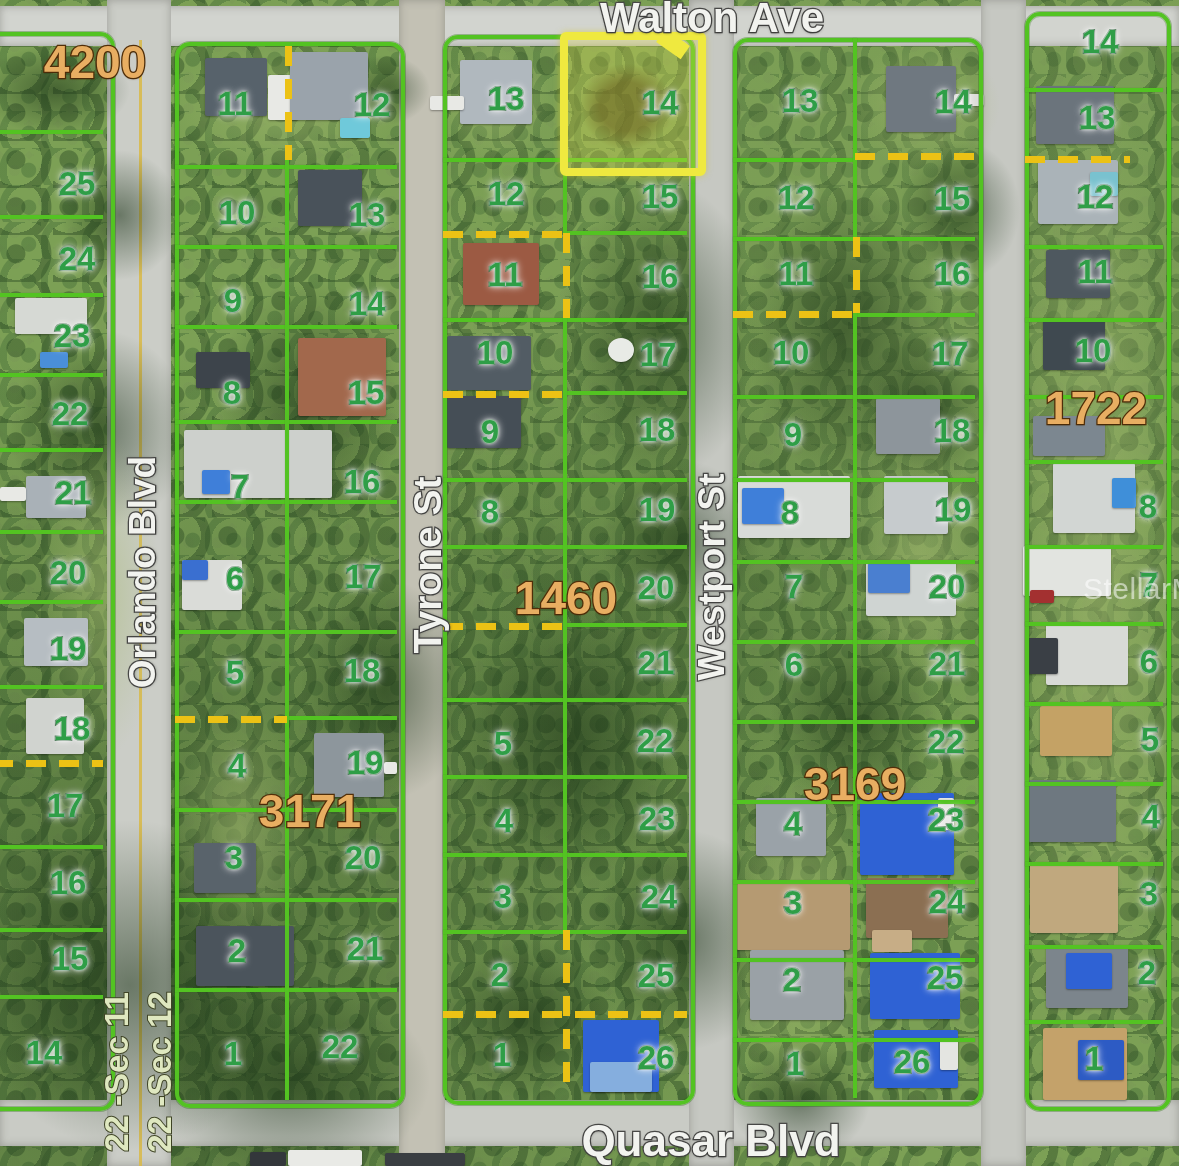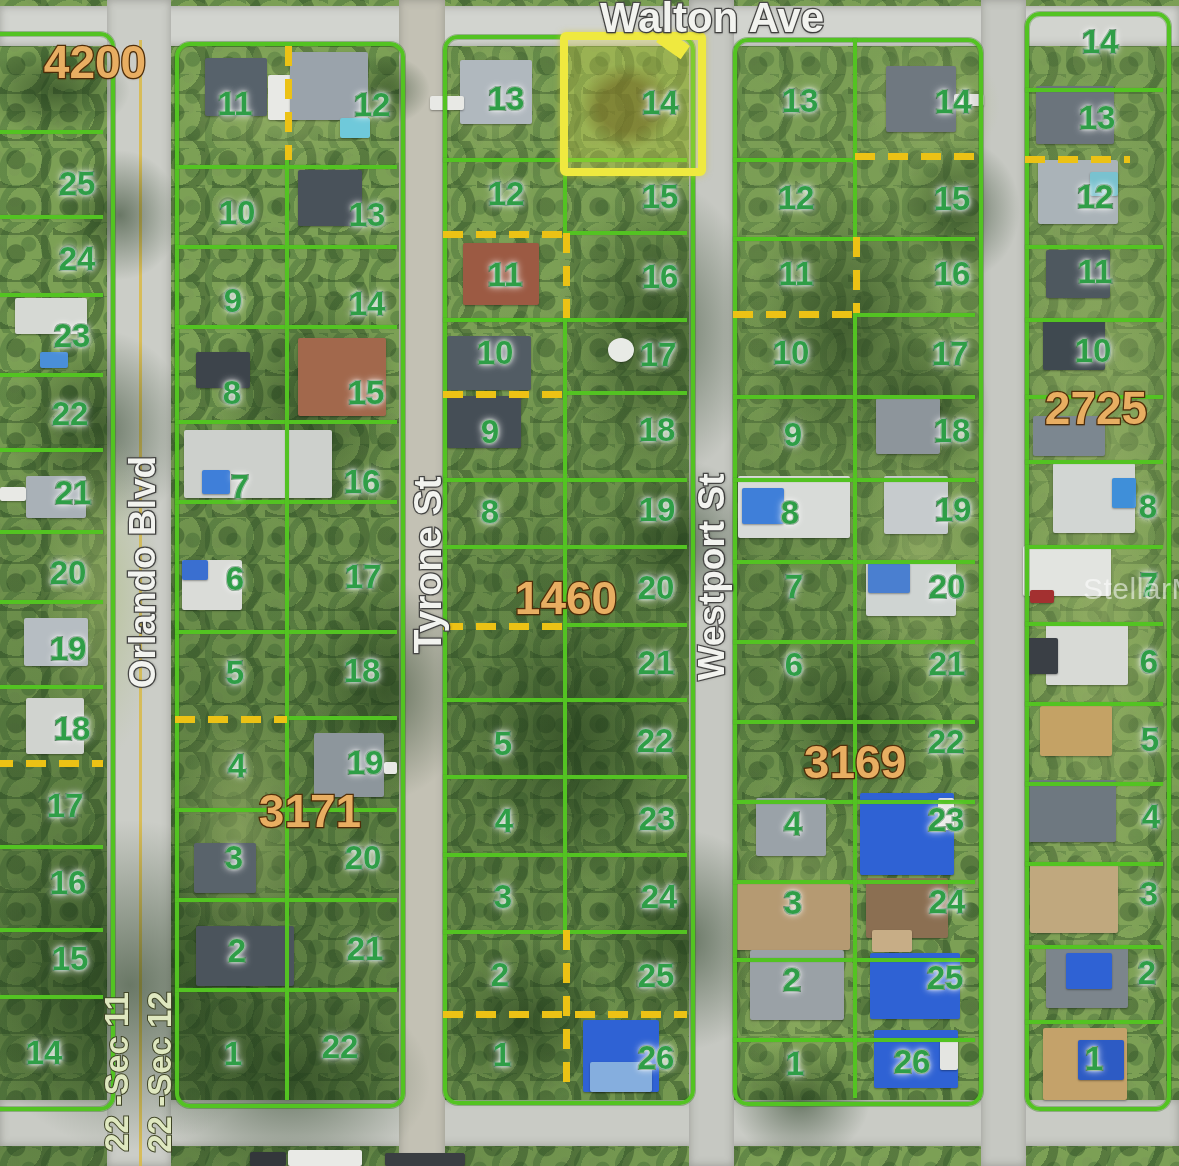--- a/index.html
+++ b/index.html
@@ -303,21 +303,21 @@
       <div class="lot-num" style="left: 503px; top: 743px;">5</div>
       <div class="lot-num" style="left: 655px; top: 740px;">22</div>
       <div class="lot-num" style="left: 504px; top: 820px;">4</div>
       <div class="lot-num" style="left: 657px; top: 818px;">23</div>
       <div class="lot-num" style="left: 503px; top: 896px;">3</div>
       <div class="lot-num" style="left: 659px; top: 896px;">24</div>
       <div class="lot-num" style="left: 500px; top: 974px;">2</div>
       <div class="lot-num" style="left: 656px; top: 975px;">25</div>
       <div class="lot-num" style="left: 502px; top: 1054px;">1</div>
       <div class="lot-num" style="left: 656px; top: 1057px;">26</div>
-      <div class="block-num" style="left: 855px; top: 762px;">3169</div>
+      <div class="block-num" style="left: 855px; top: 784px;">3169</div>
       <div class="lot-num" style="left: 800px; top: 100px;">13</div>
       <div class="lot-num" style="left: 953px; top: 101px;">14</div>
       <div class="lot-num" style="left: 796px; top: 197px;">12</div>
       <div class="lot-num" style="left: 952px; top: 198px;">15</div>
       <div class="lot-num" style="left: 796px; top: 273px;">11</div>
       <div class="lot-num" style="left: 952px; top: 273px;">16</div>
       <div class="lot-num" style="left: 791px; top: 352px;">10</div>
       <div class="lot-num" style="left: 950px; top: 353px;">17</div>
       <div class="lot-num" style="left: 793px; top: 434px;">9</div>
       <div class="lot-num" style="left: 952px; top: 430px;">18</div>
@@ -329,37 +329,38 @@
       <div class="lot-num" style="left: 947px; top: 663px;">21</div>
       <div class="lot-num" style="left: 946px; top: 741px;">22</div>
       <div class="lot-num" style="left: 793px; top: 823px;">4</div>
       <div class="lot-num" style="left: 946px; top: 819px;">23</div>
       <div class="lot-num" style="left: 793px; top: 902px;">3</div>
       <div class="lot-num" style="left: 947px; top: 901px;">24</div>
       <div class="lot-num" style="left: 792px; top: 979px;">2</div>
       <div class="lot-num" style="left: 945px; top: 977px;">25</div>
       <div class="lot-num" style="left: 795px; top: 1063px;">1</div>
       <div class="lot-num" style="left: 912px; top: 1061px;">26</div>
-      <div class="block-num" style="left: 1096px; top: 408px;">2725</div>
+      <div class="block-num" style="left: 1096px; top: 408px;">1722</div>
       <div class="lot-num" style="left: 1100px; top: 41px;">14</div>
       <div class="lot-num" style="left: 1097px; top: 117px;">13</div>
       <div class="lot-num" style="left: 1095px; top: 196px;">12</div>
       <div class="lot-num" style="left: 1095px; top: 271px;">11</div>
       <div class="lot-num" style="left: 1093px; top: 350px;">10</div>
       <div class="lot-num" style="left: 1148px; top: 506px;">8</div>
       <div class="lot-num" style="left: 1149px; top: 584px;">7</div>
       <div class="lot-num" style="left: 1149px; top: 661px;">6</div>
       <div class="lot-num" style="left: 1150px; top: 739px;">5</div>
       <div class="lot-num" style="left: 1151px; top: 816px;">4</div>
       <div class="lot-num" style="left: 1149px; top: 893px;">3</div>
       <div class="lot-num" style="left: 1147px; top: 972px;">2</div>
       <div class="lot-num" style="left: 1094px; top: 1058px;">1</div>
     </div>
 
   <div class="street-label h" style="left:712px;top:18px;">Walton Ave</div>
+  <div class="street-label h" style="left:711px;top:1141px;font-size:44px;">Quasar Blvd</div>
   <div class="street-label v" style="left:142px;top:572px;">Orlando Blvd</div>
   <div class="street-label v" style="left:427px;top:565px;font-size:39px;">Tyrone St</div>
   <div class="street-label v" style="left:711px;top:577px;">Westport St</div>
 
   <div class="sec-label" style="left:116px;top:1072px;">22 -Sec 11</div>
   <div class="sec-label" style="left:159px;top:1072px;">22 -Sec 12</div>
 
   <div class="watermark" style="left:1083px;top:572px;">StellarMLS</div>
 </div>
 

